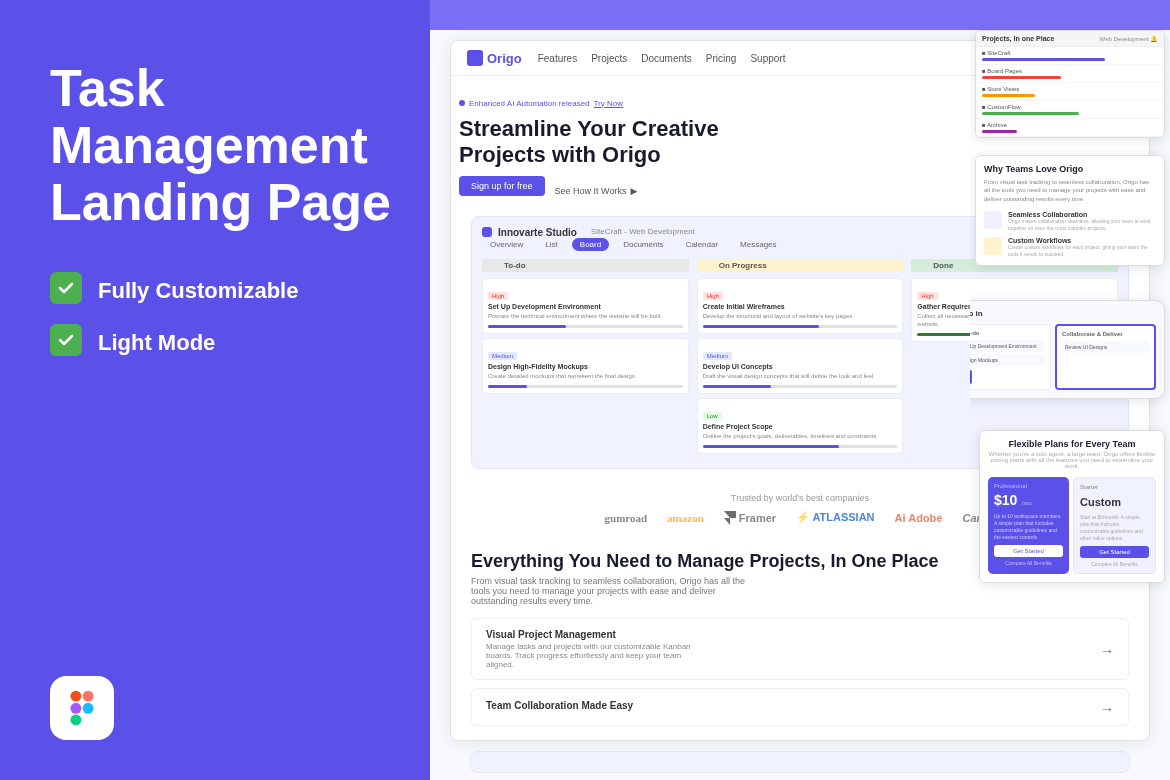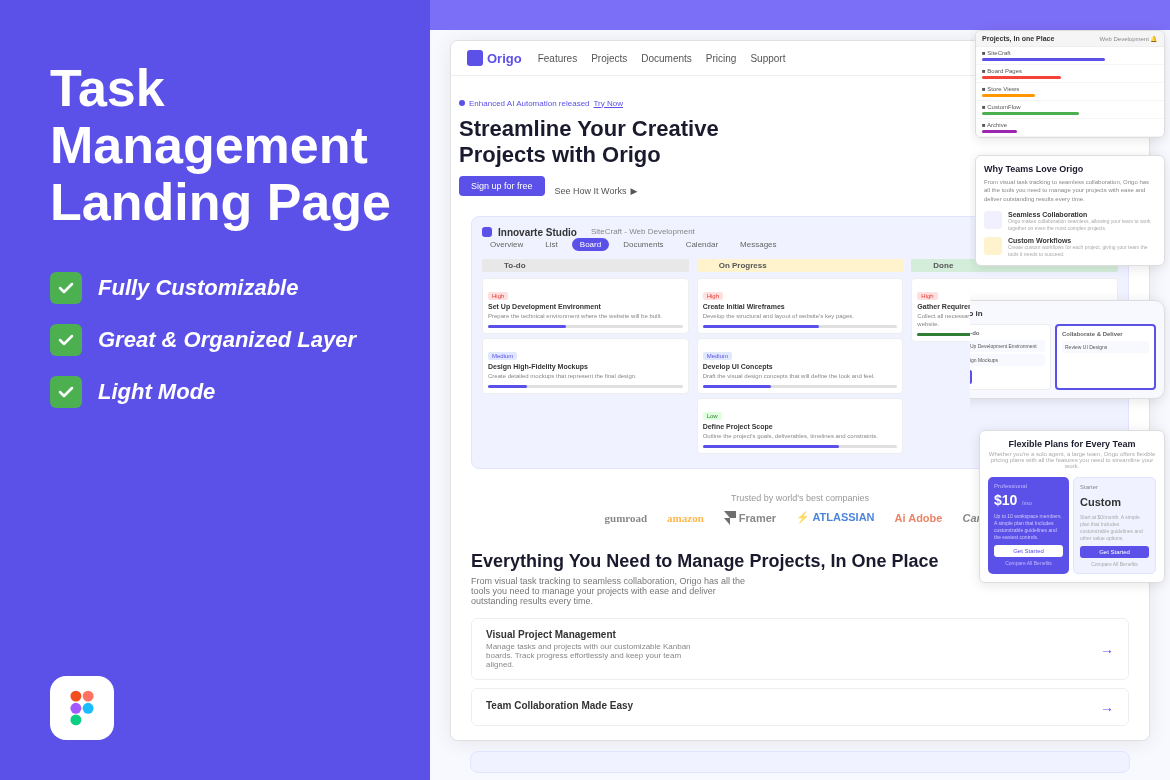--- a/index.html
+++ b/index.html
@@ -30,23 +30,22 @@
       margin-bottom: 40px;
     }
     .feature-list {
       display: flex;
       flex-direction: column;
       gap: 20px;
       margin-bottom: auto;
     }
     .feature-item {
       display: flex;
-      align-items: center;
+      align-items: flex-end;
       gap: 16px;
-      font-style: italic;
     }
     .check-badge {
       width: 32px;
       height: 32px;
       background: #4caf50;
       border-radius: 6px;
       display: flex;
       align-items: center;
       justify-content: center;
       flex-shrink: 0;
@@ -636,28 +635,20 @@
   <h1>Task Management Landing Page</h1>
 
   <div class="feature-list">
     <div class="feature-item">
       <div class="check-badge">
         <svg viewBox="0 0 18 18" fill="none">
           <path d="M3 9l4 4 8-8" stroke="#fff" stroke-width="2.5" stroke-linecap="round" stroke-linejoin="round"></path>
         </svg>
       </div>
       <span class="feature-text">Fully Customizable</span>
-    </div>
-    <div class="feature-item">
-      <div class="check-badge">
-        <svg viewBox="0 0 18 18" fill="none">
-          <path d="M3 9l4 4 8-8" stroke="#fff" stroke-width="2.5" stroke-linecap="round" stroke-linejoin="round"></path>
-        </svg>
-      </div>
-      <span class="feature-text">Great &amp; Organized Layer</span>
     </div>
     <div class="feature-item">
       <div class="check-badge">
         <svg viewBox="0 0 18 18" fill="none">
           <path d="M3 9l4 4 8-8" stroke="#fff" stroke-width="2.5" stroke-linecap="round" stroke-linejoin="round"></path>
         </svg>
       </div>
       <span class="feature-text">Light Mode</span>
     </div>
   </div>

